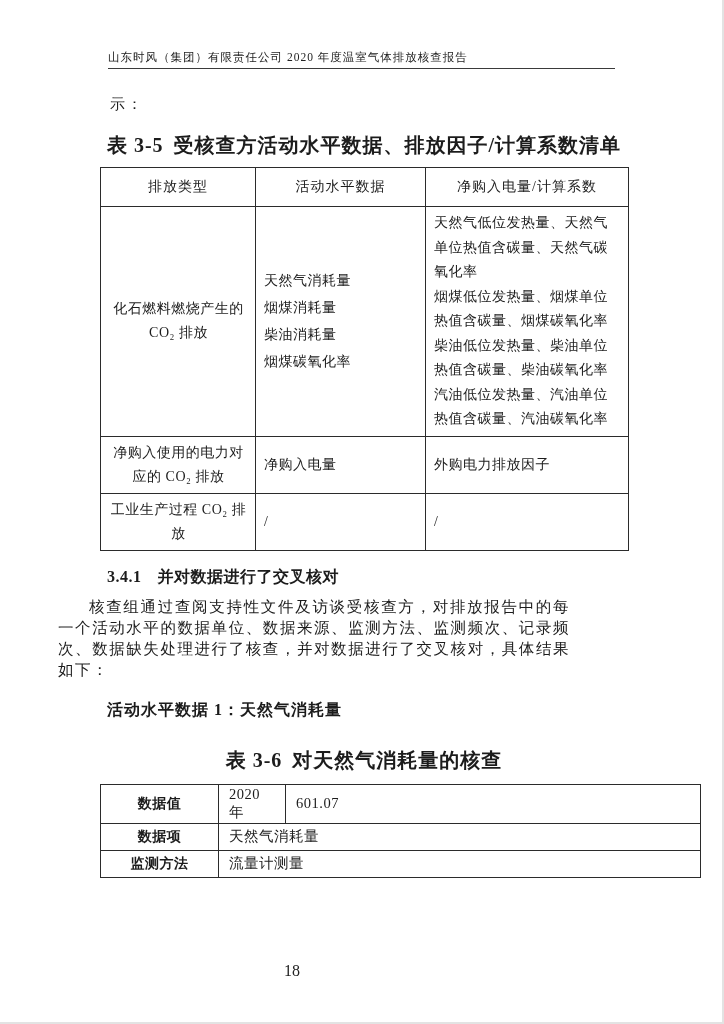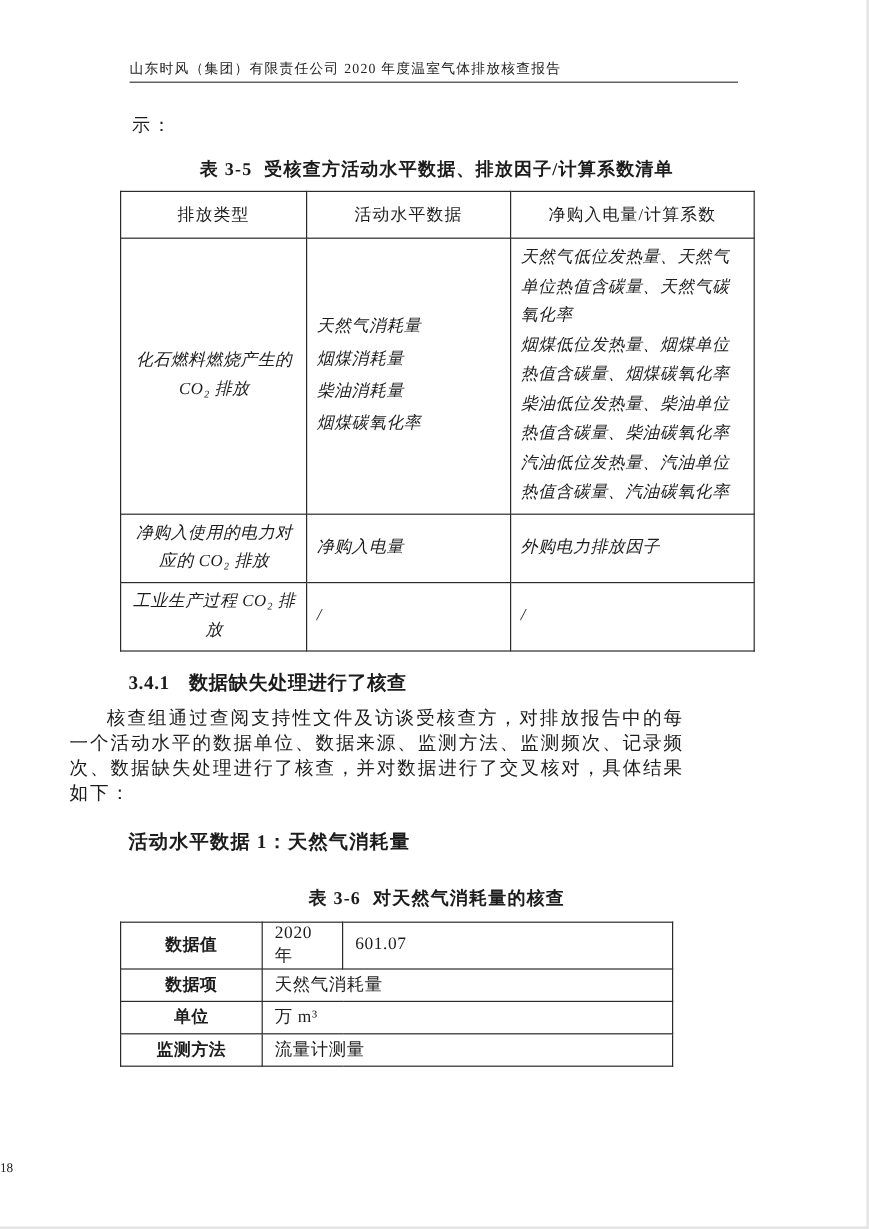--- a/index.html
+++ b/index.html
@@ -30,21 +30,21 @@
     margin: 26px 0 0 110px;
     font-size: 15px;
     letter-spacing: 2px;
   }
 
   .table-title {
     width: 528px;
     margin: 18px 0 8px 100px;
     text-align: center;
     font-weight: bold;
-    font-size: 15px;
+    font-size: 20px;
     letter-spacing: 1px;
   }
   .table-title .gap { display: inline-block; width: 10px; }
 
   table {
     border-collapse: collapse;
     table-layout: fixed;
     margin-left: 100px;
     font-size: 14px;
   }
@@ -60,21 +60,20 @@
     text-align: center;
     height: 36px;
     font-size: 14px;
     letter-spacing: 1px;
   }
   .t35 td {
     vertical-align: middle;
     padding: 4px 8px;
     line-height: 24px;
     letter-spacing: 0.5px;
-    font-style: italic;
   }
   .t35 .cell-type { padding-left: 9px; text-align: center; }
   .t35 .activity-line { line-height: 27px; }
   .t35 .factor-block { margin: 0; line-height: 24.5px; }
   .t35 .row-tall td { height: 208px; }
   .t35 .row-mid td { height: 44px; }
 
   
   .section-heading {
     margin: 16px 0 0 107px;
@@ -97,21 +96,21 @@
   .sub-heading {
     margin: 20px 0 0 107px;
     font-size: 16px;
     font-weight: bold;
     letter-spacing: 1px;
   }
 
   .t36-title { margin-top: 26px; margin-bottom: 10px; }
 
   
-  .t36 { width: 461px; }
+  .t36 { width: 601px; }
   .t36 col.c1 { width: 118px; }
   .t36 col.c2 { width: 67px; }
   .t36 td {
     height: 24px;
     padding: 1px 10px;
     vertical-align: middle;
     letter-spacing: 0.5px;
     font-size: 14.5px;
   }
   .t36 td.label {
@@ -119,22 +118,22 @@
     text-align: center;
     padding: 1px 2px;
     font-size: 14px;
   }
 
   .page-number {
     position: absolute;
     bottom: 92px;
     left: 0;
     width: 584px;
-    text-align: left;
-    font-size: 11px;
+    text-align: center;
+    font-size: 16px;
     color: #222;
   }
 </style>
 </head>
 <body>
 
 <div class="page">
 
   <div class="doc-header">
     <span>山东时风（集团）有限责任公司 2020 年度温室气体排放核查报告</span>
@@ -180,21 +179,21 @@
     </tr>
     <tr class="row-mid">
       <td class="cell-type">工业生产过程 CO₂ 排放</td>
       <td>/</td>
       <td>/</td>
     </tr>
   </tbody>
     </table>
 
   <div class="section-heading">
-    <span class="sec-num">3.4.1</span><span>数据缺失处理进行了核查</span>
+    <span class="sec-num">3.4.1</span><span>并对数据进行了交叉核对</span>
   </div>
 
   <p class="body-paragraph">核查组通过查阅支持性文件及访谈受核查方，对排放报告中的每一个活动水平的数据单位、数据来源、监测方法、监测频次、记录频次、数据缺失处理进行了核查，并对数据进行了交叉核对，具体结果如下：</p>
 
   <div class="sub-heading">活动水平数据 1：天然气消耗量</div>
 
   <div class="table-title t36-title">
     <span>表 3-6</span><span class="gap"></span><span>对天然气消耗量的核查</span>
   </div>
 
@@ -208,24 +207,20 @@
         <tr>
       <td class="label">数据值</td>
       <td>2020 年</td>
       <td>601.07</td>
     </tr>
     <tr>
       <td class="label">数据项</td>
       <td colspan="2">天然气消耗量</td>
     </tr>
     <tr>
-      <td class="label">单位</td>
-      <td colspan="2">万 m³</td>
-    </tr>
-    <tr>
       <td class="label">监测方法</td>
       <td colspan="2">流量计测量</td>
     </tr>
   </tbody>
     </table>
 
   <div class="page-number">18</div>
 
 </div>
 

